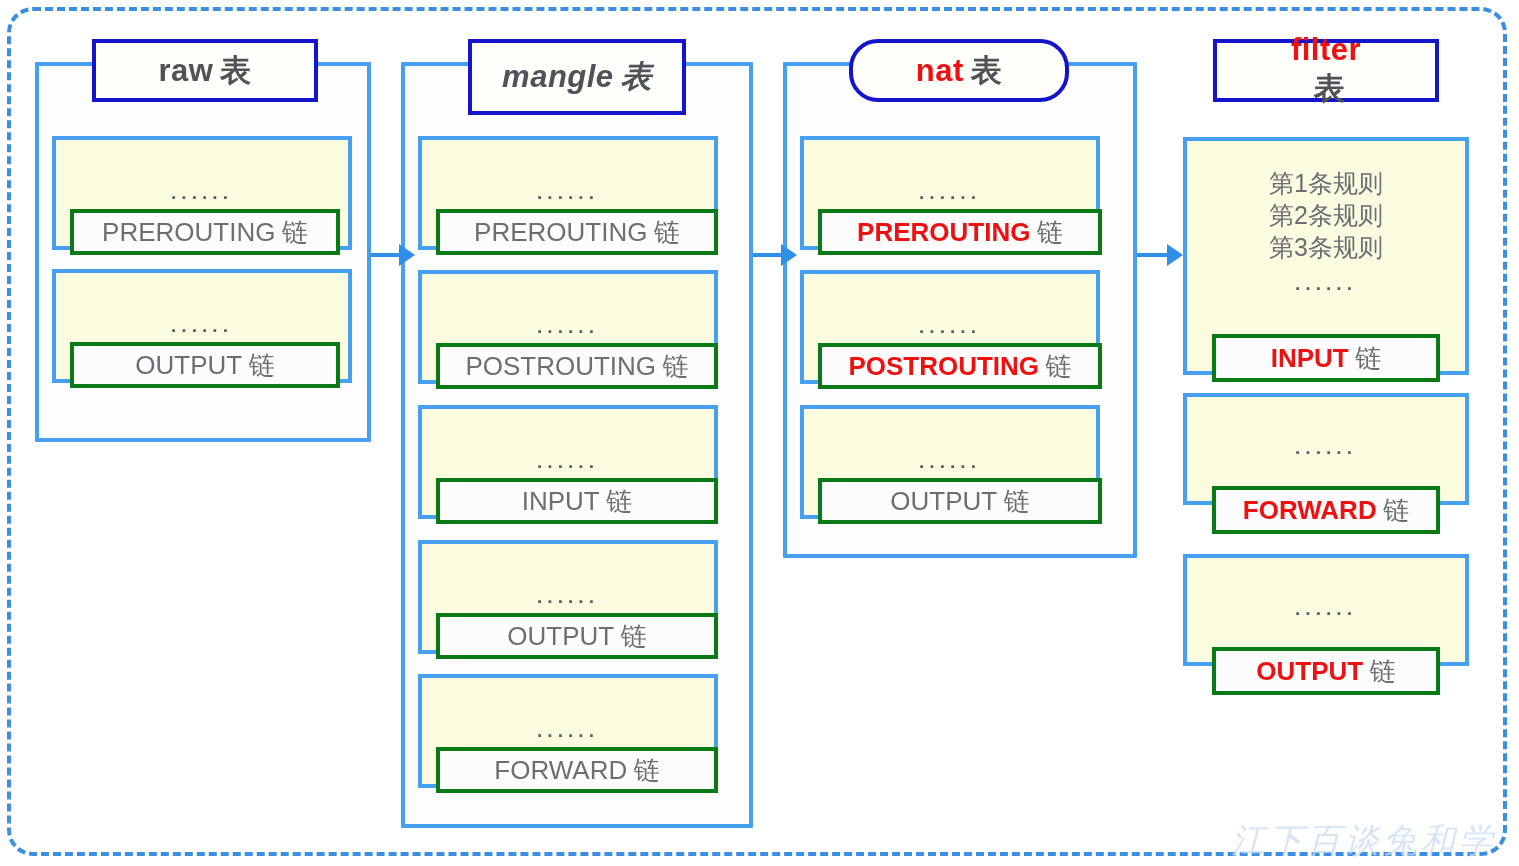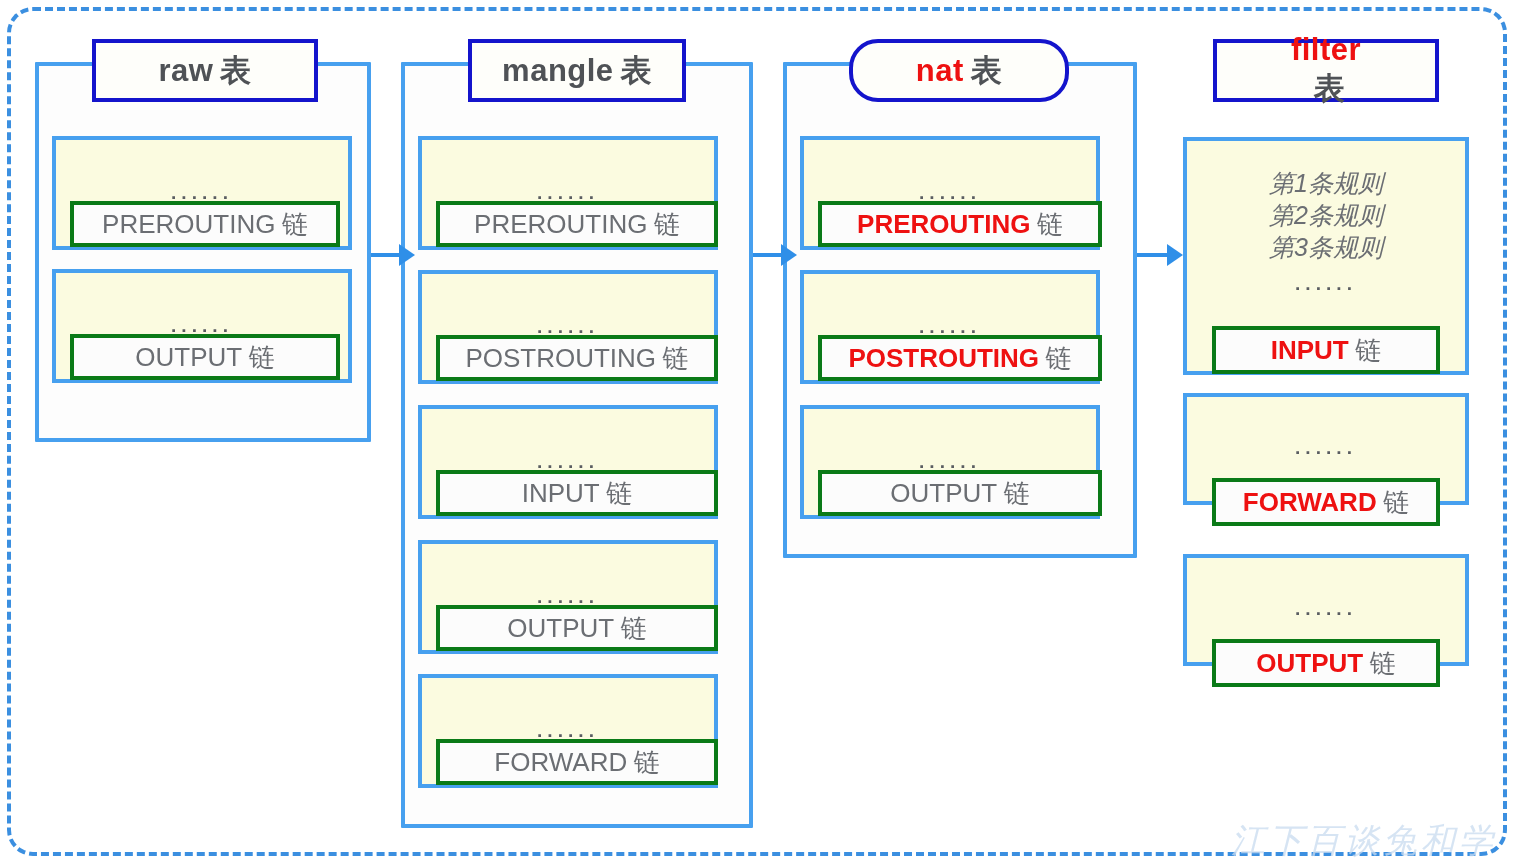--- a/index.html
+++ b/index.html
@@ -70,20 +70,21 @@
     white-space:pre-line;
   }
   .chain-chip{
     position:absolute;
     background:#fcfcfc;
     border:4px solid #0a7a17;
     box-sizing:border-box;
     display:flex;align-items:center;justify-content:center;
     white-space:nowrap;
     z-index:5;
+    margin-top:8px;
   }
   .chain-chip .c-en{color:#6b6e73;font-size:26px;}
   .chain-chip .c-en.red{color:#ee1111;font-weight:bold;font-size:26px;}
   .chain-chip .c-cn{color:#6b6e73;font-size:26px;margin-left:.25em;}
 
   
   .arrow-wrap{position:absolute;z-index:4;}
   .arrow-line{position:absolute;left:0;top:50%;transform:translateY(-50%);
               height:4px;background:#2f8fe8;}
   .arrow-head{position:absolute;top:50%;transform:translateY(-50%);
@@ -130,21 +131,21 @@
     </div>
     <div class="chain-chip" style="left:70px;top:334px;width:270px;height:46px;">
       <span class="c-en">OUTPUT</span>
       <span class="c-cn">链</span>
     </div>
   </div>
 
   <div class="table-col">
     <div class="table-box" style="left:401px;top:62px;width:352px;height:766px;"></div>
 
-    <div class="title-chip" style="left:468px;top:39px;width:218px;height:63px;font-size:31px;">
+    <div class="title-chip" style="left:468px;top:39px;width:218px;height:76px;font-size:31px;font-style:italic;">
       <span class="t-en">mangle</span>
       <span class="t-cn">表</span>
     </div>
 
     <div class="chain-group" style="left:418px;top:136px;width:300px;height:114px;">
       <div class="chain-yellow"></div>
       <div class="dots" style="top:52px;">······</div>
     </div>
     <div class="chain-chip" style="left:436px;top:201px;width:282px;height:46px;">
       <span class="c-en">PREROUTING</span>
@@ -226,21 +227,21 @@
 
   <div class="table-col">
 
     <div class="title-chip" style="left:1213px;top:39px;width:226px;height:63px;font-size:31px;flex-direction:column;">
       <span class="t-en red">filter</span>
       <span class="t-cn">表</span>
     </div>
 
     <div class="chain-group" style="left:1183px;top:137px;width:286px;height:238px;">
       <div class="chain-yellow"></div>
-      <div class="rules" style="top:30px;font-style:italic;">第1条规则
+      <div class="rules" style="top:30px;">第1条规则
 第2条规则
 第3条规则</div>
       <div class="dots" style="top:142px;">······</div>
     </div>
     <div class="chain-chip" style="left:1212px;top:326px;width:228px;height:48px;">
       <span class="c-en red">INPUT</span>
       <span class="c-cn">链</span>
     </div>
 
     <div class="chain-group" style="left:1183px;top:393px;width:286px;height:112px;">

